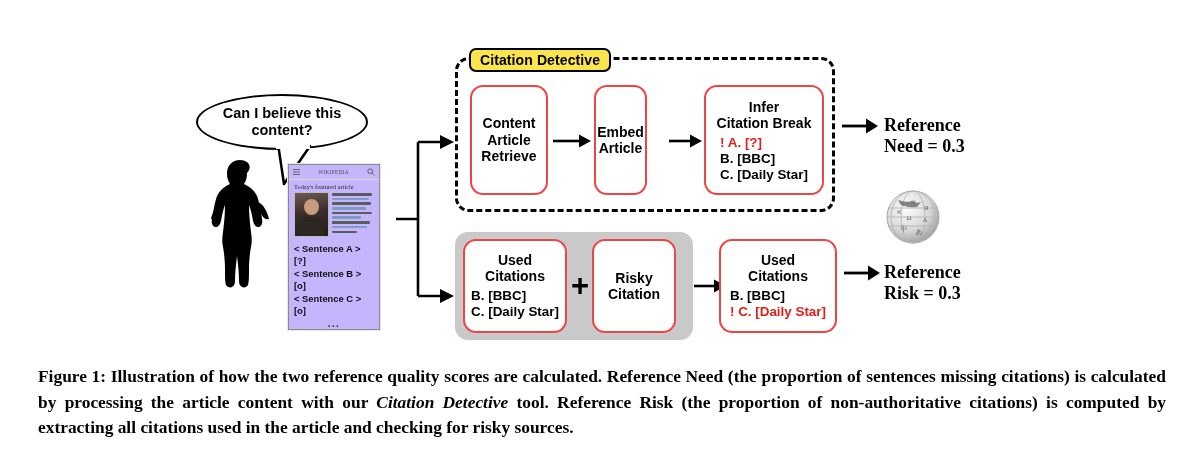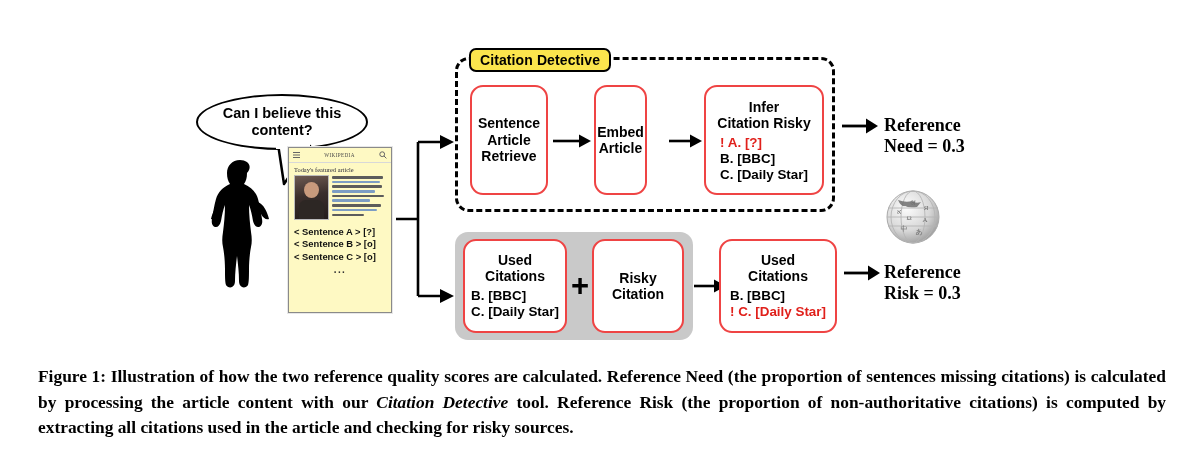--- a/index.html
+++ b/index.html
@@ -11,22 +11,22 @@
   .bubble{position:absolute;left:196px;top:94px;width:172px;height:56px;
     border:2.5px solid #000;border-radius:50%/50%;background:#fff;
     display:flex;align-items:center;justify-content:center;text-align:center;
     font-weight:bold;font-size:14.5px;line-height:17px;box-sizing:border-box;}
   .bubble-tail{position:absolute;left:274px;top:144px;width:40px;height:42px;}
 
   
   .person{position:absolute;left:200px;top:158px;width:80px;height:148px;}
 
   
-  .phone{position:absolute;left:288px;top:147px;width:104px;height:166px;
-    border:1.6px solid #8a8a8a;background:#fef9c3;box-sizing:border-box;
+  .phone{position:absolute;left:288px;top:164px;width:92px;height:166px;
+    border:1.6px solid #8a8a8a;background:#c4b5fd;box-sizing:border-box;
     box-shadow:0 0 0 1px #e7e7e7;}
   .phone-bar{height:15px;border-bottom:1px solid #d8d8d8;display:flex;
     align-items:center;justify-content:space-between;padding:0 4px;box-sizing:border-box;}
   .wordmark{font-size:5.2px;letter-spacing:.35px;color:#4b4b4b;
     font-family:"Liberation Serif",serif;text-transform:uppercase;}
   .phone-sub{font-size:6.4px;color:#2b2b3a;padding:3px 5px 1px;
     font-family:"Liberation Serif",serif;}
   .phone-body{display:flex;gap:3px;padding:1px 5px 0;}
   .thumb{width:33px;height:43px;flex:none;border:.5px solid #bbb;
     background:linear-gradient(170deg,#6e5a52 0%,#3a2e2c 45%,#241d1c 100%);
@@ -61,21 +61,21 @@
   .red{color:#e0201b;}
 
   #node-retrieve{left:470px;top:85px;width:78px;height:110px;}
   #node-embed{left:594px;top:85px;width:53px;height:110px;}
   #node-infer{left:704px;top:85px;width:120px;height:110px;padding-top:2px;}
 
   
   .gray-group{position:absolute;left:455px;top:232px;width:238px;height:108px;
     background:#c9c9c9;border-radius:13px;}
   #node-used1{left:463px;top:239px;width:104px;height:94px;}
-  #node-risky{left:592px;top:239px;width:92px;height:94px;}
+  #node-risky{left:592px;top:239px;width:84px;height:94px;}
   #node-used2{left:719px;top:239px;width:118px;height:94px;}
   .plus{position:absolute;left:567px;top:272px;width:26px;height:28px;
     font-size:31px;font-weight:bold;line-height:28px;text-align:center;}
 
   
   .out{position:absolute;font-weight:bold;font-size:18px;line-height:21px;font-family:Liberation Serif, serif;}
   #out-need{left:884px;top:115px;}
   #out-risk{left:884px;top:262px;}
   .globe{position:absolute;left:882px;top:186px;width:64px;height:64px;}
 
@@ -144,21 +144,21 @@
   <svg class="arrow" style="left:396px;top:130px;width:70px;height:180px;" viewBox="0 0 70 180">
     <path d="M0 89 H22 M22 12 V166 M22 12 H44 M22 166 H44" fill="none" stroke="#000" stroke-width="2.6"></path>
     <polygon points="44,5 58,12 44,19" fill="#000"></polygon>
     <polygon points="44,159 58,166 44,173" fill="#000"></polygon>
   </svg>
 
   <div class="detective-group"></div>
   <div class="detective-label">Citation Detective</div>
 
   <div class="node" id="node-retrieve">
-    <div class="hd">Sentence</div>
+    <div class="hd">Content</div>
     <div class="hd">Article</div>
     <div class="hd">Retrieve</div>
   </div>
 
   <svg class="arrow" style="left:553px;top:133px;width:38px;height:16px;" viewBox="0 0 38 16">
     <line x1="0" y1="8" x2="26" y2="8" stroke="#000" stroke-width="2.6"></line>
     <polygon points="26,1.5 38,8 26,14.5" fill="#000"></polygon>
   </svg>
 
   <div class="node" id="node-embed">
@@ -166,21 +166,21 @@
     <div class="hd">Article</div>
   </div>
 
   <svg class="arrow" style="left:669px;top:133px;width:33px;height:16px;" viewBox="0 0 33 16">
     <line x1="0" y1="8" x2="21" y2="8" stroke="#000" stroke-width="2.6"></line>
     <polygon points="21,1.5 33,8 21,14.5" fill="#000"></polygon>
   </svg>
 
   <div class="node" id="node-infer">
     <div class="hd">Infer</div>
-    <div class="hd">Citation Risky</div>
+    <div class="hd">Citation Break</div>
     <div class="list">
       <div class="li red">! A. [?]</div>
       <div class="li">B. [BBC]</div>
       <div class="li">C. [Daily Star]</div>
     </div>
   </div>
 
   <svg class="arrow" style="left:842px;top:118px;width:36px;height:16px;" viewBox="0 0 36 16">
     <line x1="0" y1="8" x2="24" y2="8" stroke="#000" stroke-width="2.8"></line>
     <polygon points="24,1" fill="#000"></polygon>

